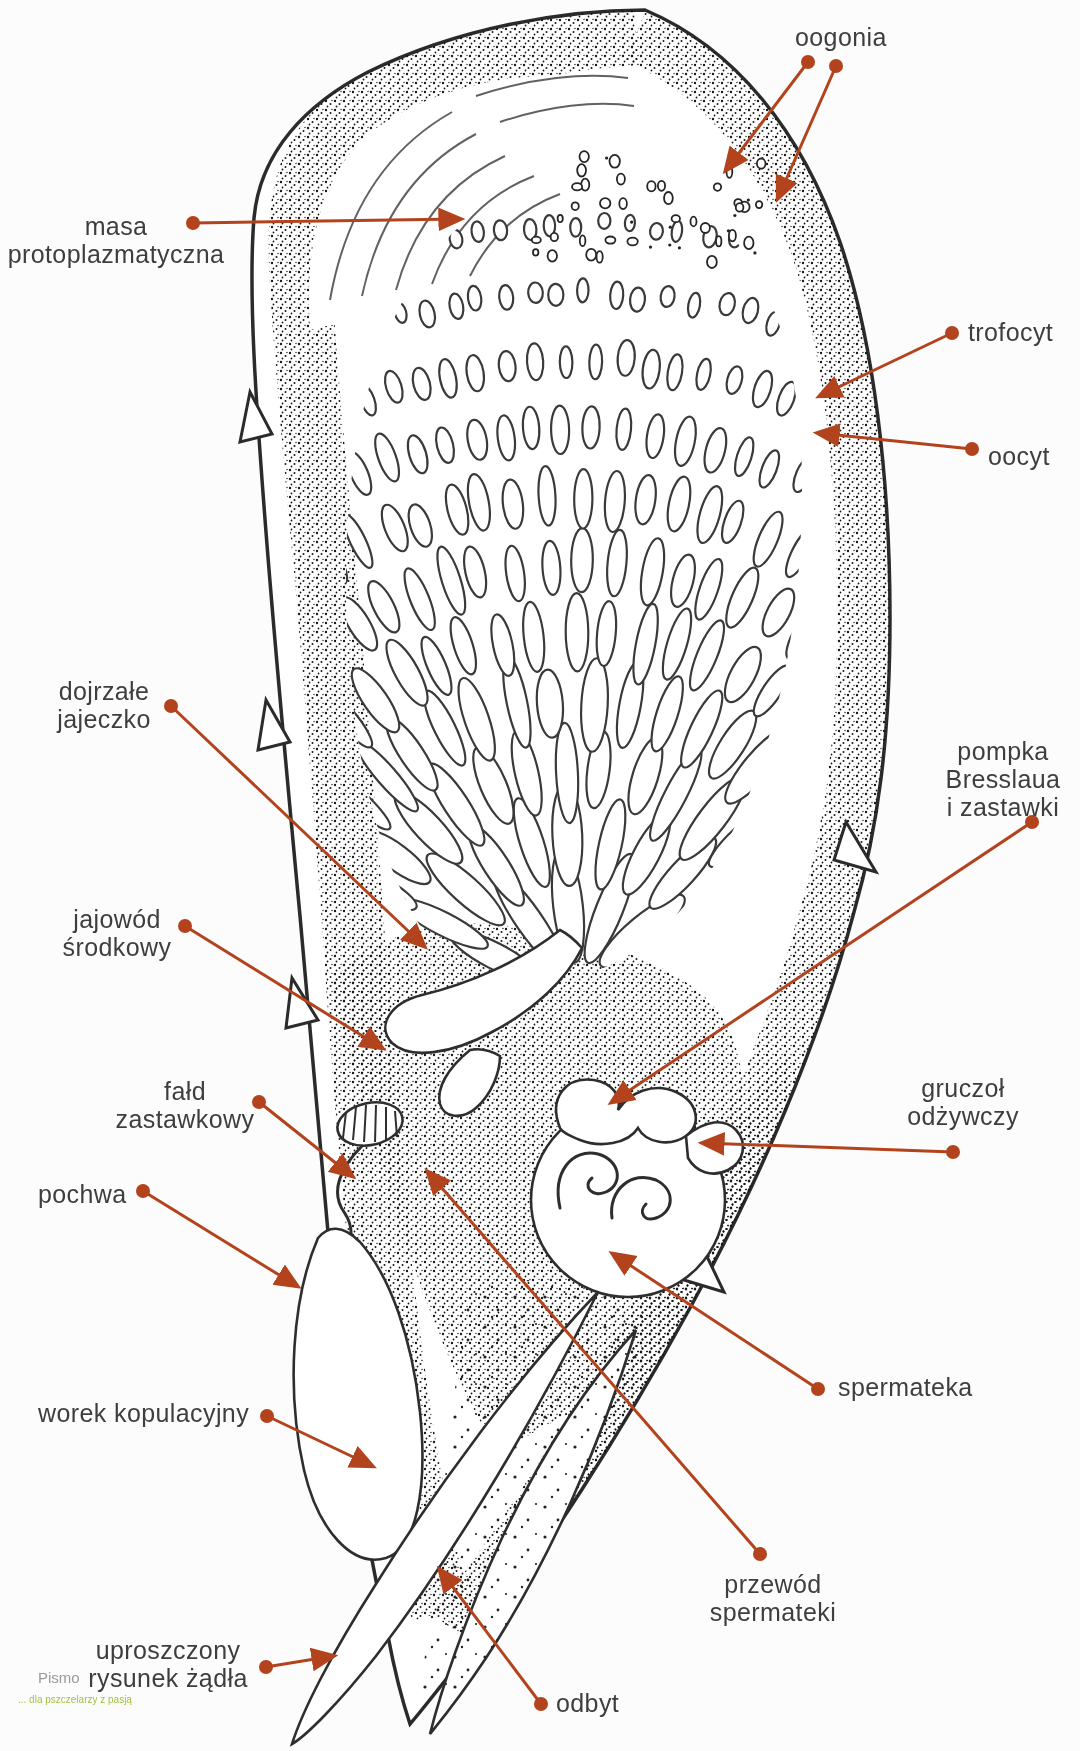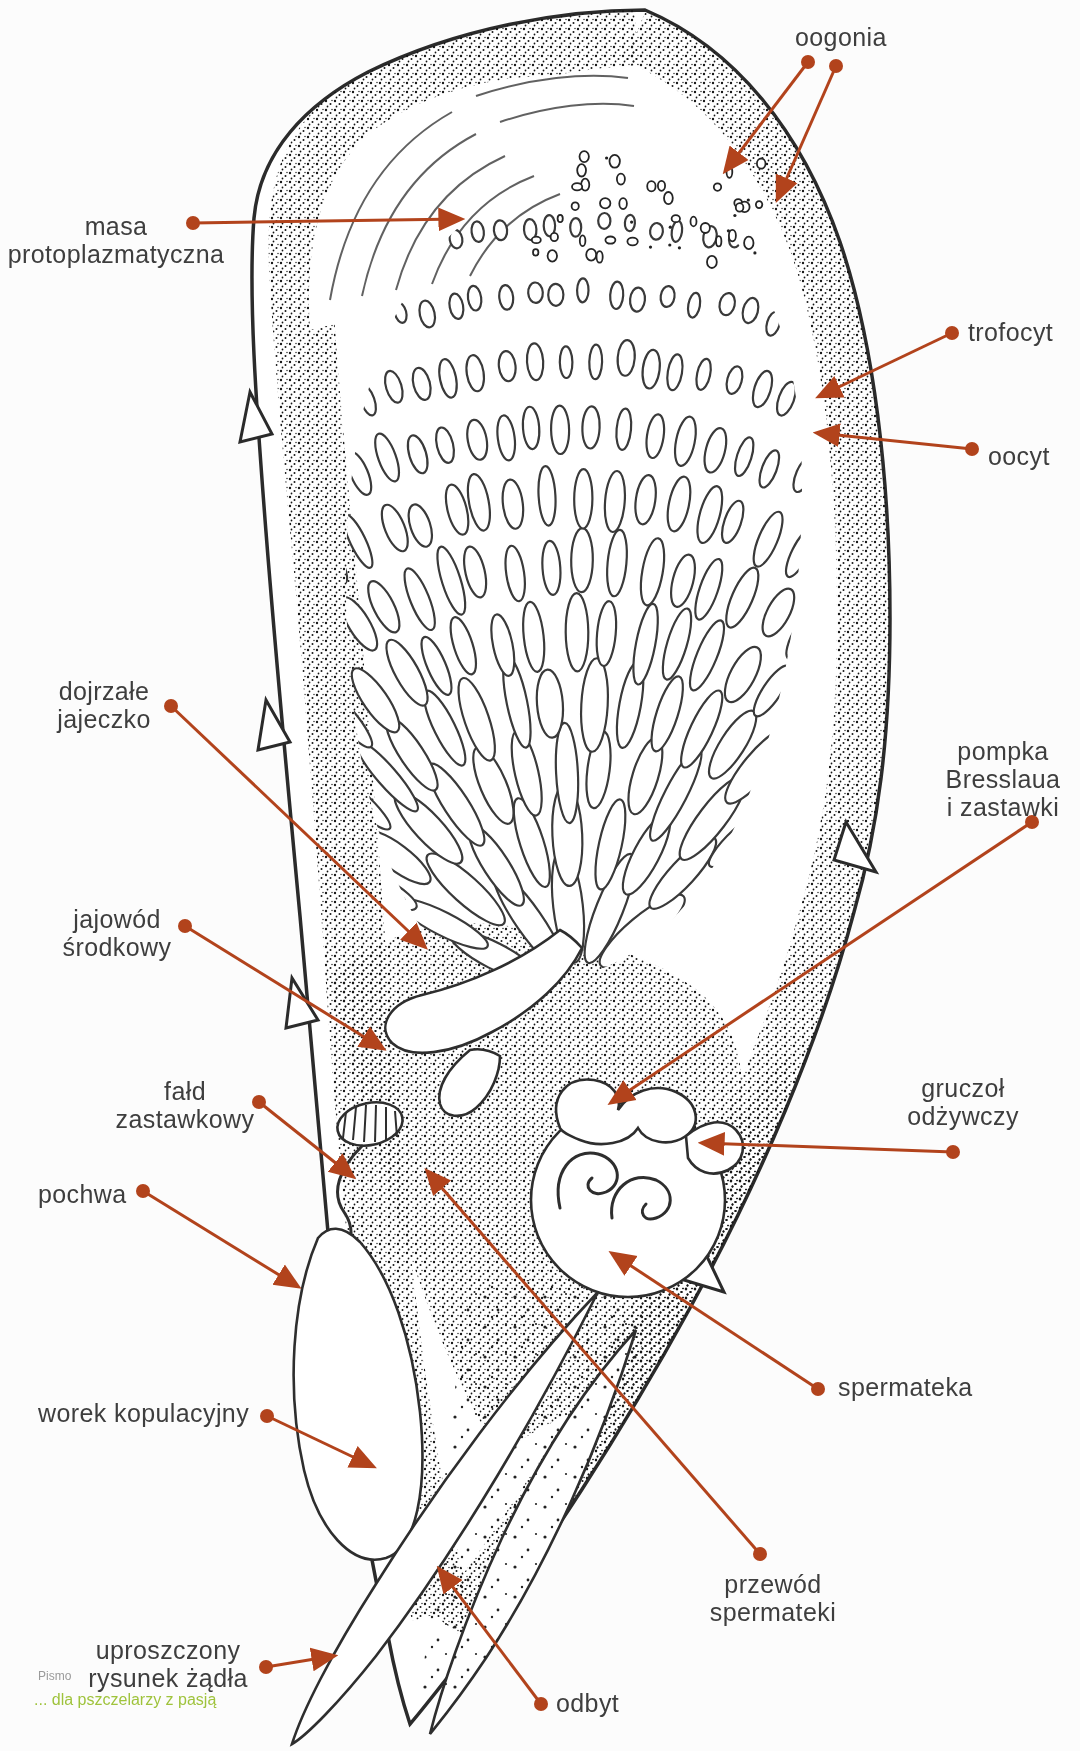--- a/index.html
+++ b/index.html
@@ -20,25 +20,25 @@
   .band{fill:none;stroke:url(#stip)}
   .flap{fill:#ffffff;stroke:var(--ink);stroke-width:3}
   .masa{fill:#ffffff}
   .arcs path{stroke:#454545;stroke-width:2;fill:none;opacity:.85}
   .cell{fill:#ffffff;stroke:#3a3a3a;stroke-width:2.2}
   .oocell{fill:#ffffff;stroke:#252525;stroke-width:1.8}
   .organ{stroke:#2e2e2e;stroke-width:2.6;fill:#ffffff}
   .organLine{stroke:#2e2e2e;stroke-width:3;fill:none;stroke-linecap:round}
   .thinLine{stroke:#2e2e2e;stroke-width:2;fill:none}
   .logo{position:absolute;left:6px;top:1670px;line-height:1}
-  .logo-pismo{font-size:12px;color:var(--logo-gray);margin-left:32px;margin-bottom:10px}
+  .logo-pismo{font-size:15px;color:var(--logo-gray);margin-left:32px;margin-bottom:10px}
   .logo-name{font-size:40px;font-weight:bold;color:var(--logo-name);letter-spacing:-1px}
   .logo-num{font-size:46px;font-weight:bold;color:var(--logo-green)}
   .logo-tld{font-size:20px;font-weight:bold;color:var(--logo-green)}
-  .logo-tagline{font-size:16px;color:var(--logo-green);margin-left:28px;margin-top:2px}
+  .logo-tagline{font-size:10px;color:var(--logo-green);margin-left:12px;margin-top:2px}
 </style>
 </head>
 <body>
 
 <svg id="diagram" viewBox="0 0 1080 1751" width="1080" height="1751">
   <defs>
     <pattern id="stip" width="9" height="9" patternUnits="userSpaceOnUse">
       <circle cx="2" cy="2" r="1.2" fill="#161616"></circle>
       <circle cx="6.5" cy="5" r="1.0" fill="#161616"></circle>
       <circle cx="3.5" cy="7.5" r="0.9" fill="#161616"></circle>

